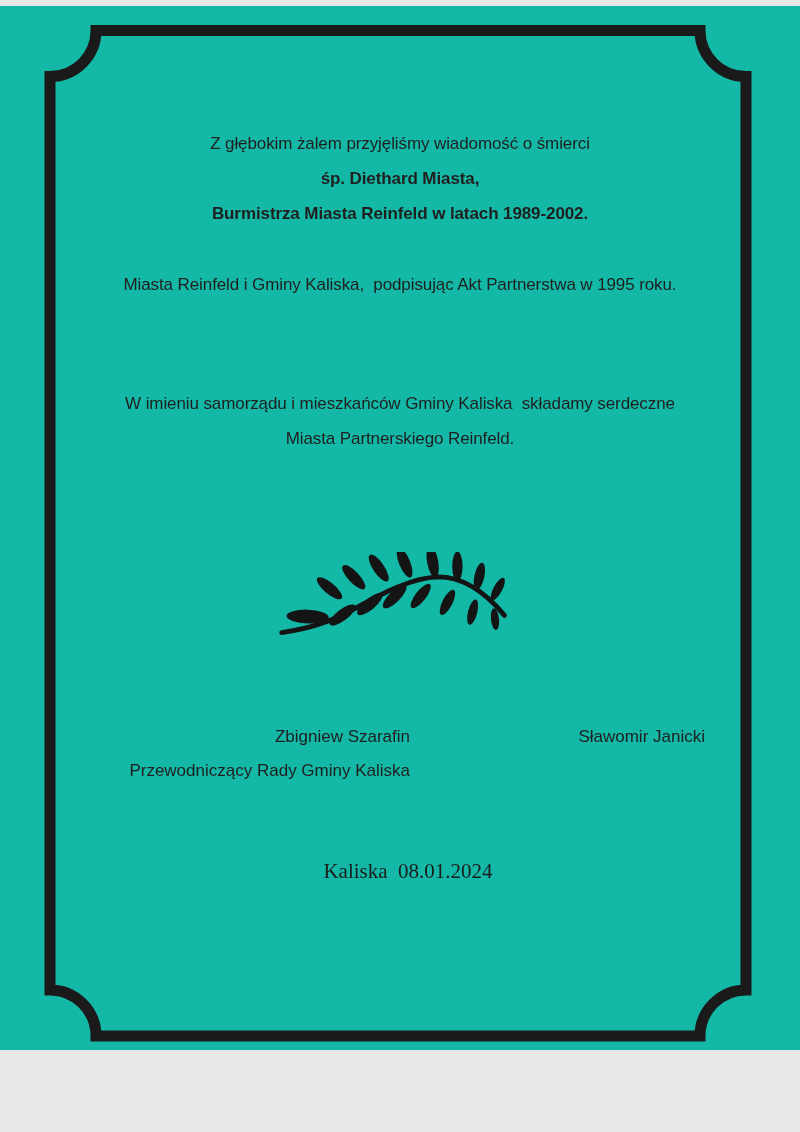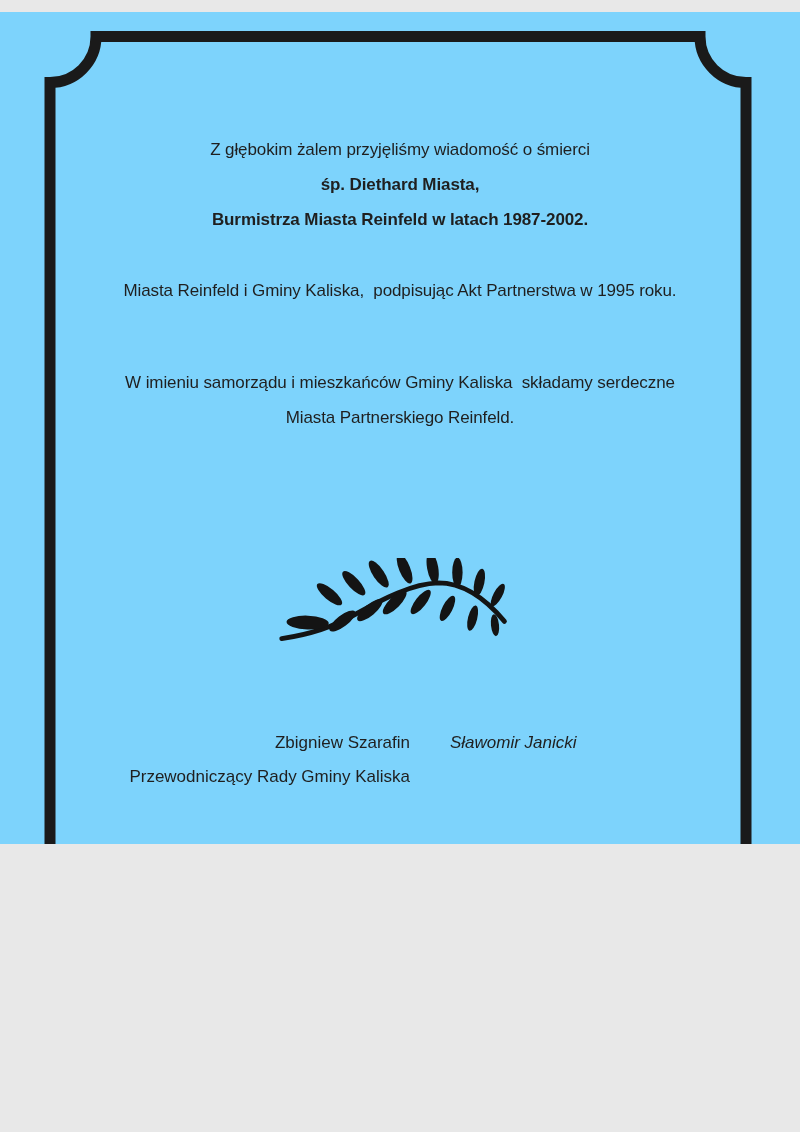--- a/index.html
+++ b/index.html
@@ -4,23 +4,23 @@
 <style>
   html, body {
     margin: 0;
     padding: 0;
     background: #e8e8e8;
     font-family: "Liberation Sans", sans-serif;
   }
   .page {
     position: relative;
     width: 800px;
-    height: 832px;
-    margin: 12px auto;
-    background: #7dd3fc;
+    height: 1044px;
+    margin: 6px auto;
+    background: #14b8a6;
     overflow: hidden;
     color: #1f1f1f;
   }
   .frame-svg {
     position: absolute;
     left: 0;
     top: 0;
     width: 800px;
     height: 1132px;
     pointer-events: none;
@@ -35,21 +35,21 @@
     white-space: pre;
     font-size: 17px;
     line-height: 35px;
     letter-spacing: -0.1px;
     color: #1f1f1f;
   }
   .bold { font-weight: 700; }
 
   .intro { top: 120px; }
   .para1 { top: 261px; }
-  .para2 { top: 353px; }
+  .para2 { top: 380px; }
 
   .laurel {
     position: absolute;
     left: 278px;
     top: 546px;
     width: 234px;
     height: 96px;
   }
 
   .sig-left {
@@ -57,22 +57,21 @@
     left: 70px;
     width: 340px;
     top: 714px;
     text-align: right;
   }
   .sig-right {
     position: absolute;
     left: 450px;
     width: 255px;
     top: 714px;
-    text-align: left;
-    font-style: italic;
+    text-align: right;
   }
   .sig-line {
     white-space: pre;
     font-size: 17px;
     line-height: 34px;
     color: #1f1f1f;
   }
 
   .dateline {
     position: absolute;
@@ -101,21 +100,21 @@
              L 96 1030
              A 46 46 0 0 0 50 984
              L 50 70.5
              A 46 46 0 0 0 96 24.5
              Z" fill="none" stroke="#1a1a1a" stroke-width="11"></path>
   </svg>
 
   <div class="block intro">
     <div class="line">Z głębokim żalem przyjęliśmy wiadomość o śmierci</div>
     <div class="line bold">śp. Diethard Miasta,</div>
-    <div class="line bold">Burmistrza Miasta Reinfeld w latach 1987-2002.</div>
+    <div class="line bold">Burmistrza Miasta Reinfeld w latach 1989-2002.</div>
   </div>
 
   <div class="block para1">
     <div class="line">Miasta Reinfeld i Gminy Kaliska,  podpisując Akt Partnerstwa w 1995 roku.</div>
   </div>
 
   <div class="block para2">
     <div class="line">W imieniu samorządu i mieszkańców Gminy Kaliska  składamy serdeczne</div>
     <div class="line">Miasta Partnerskiego Reinfeld.</div>
   </div>

